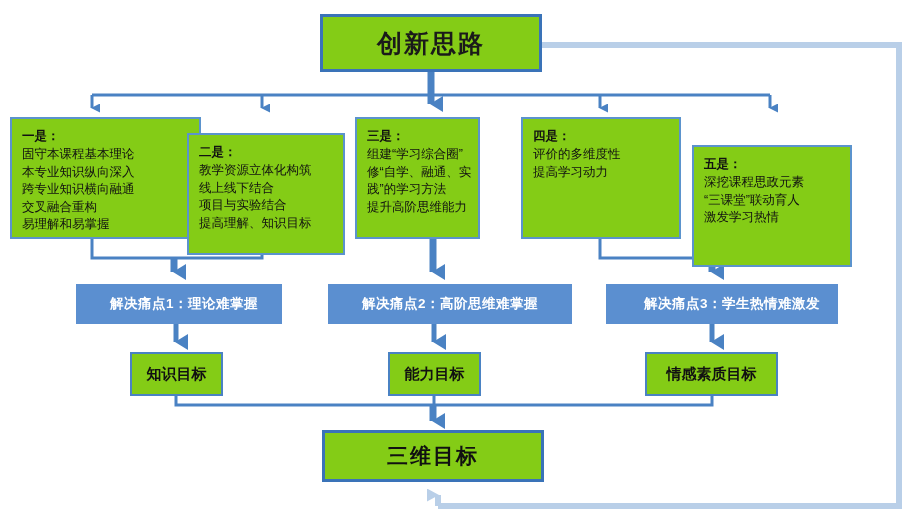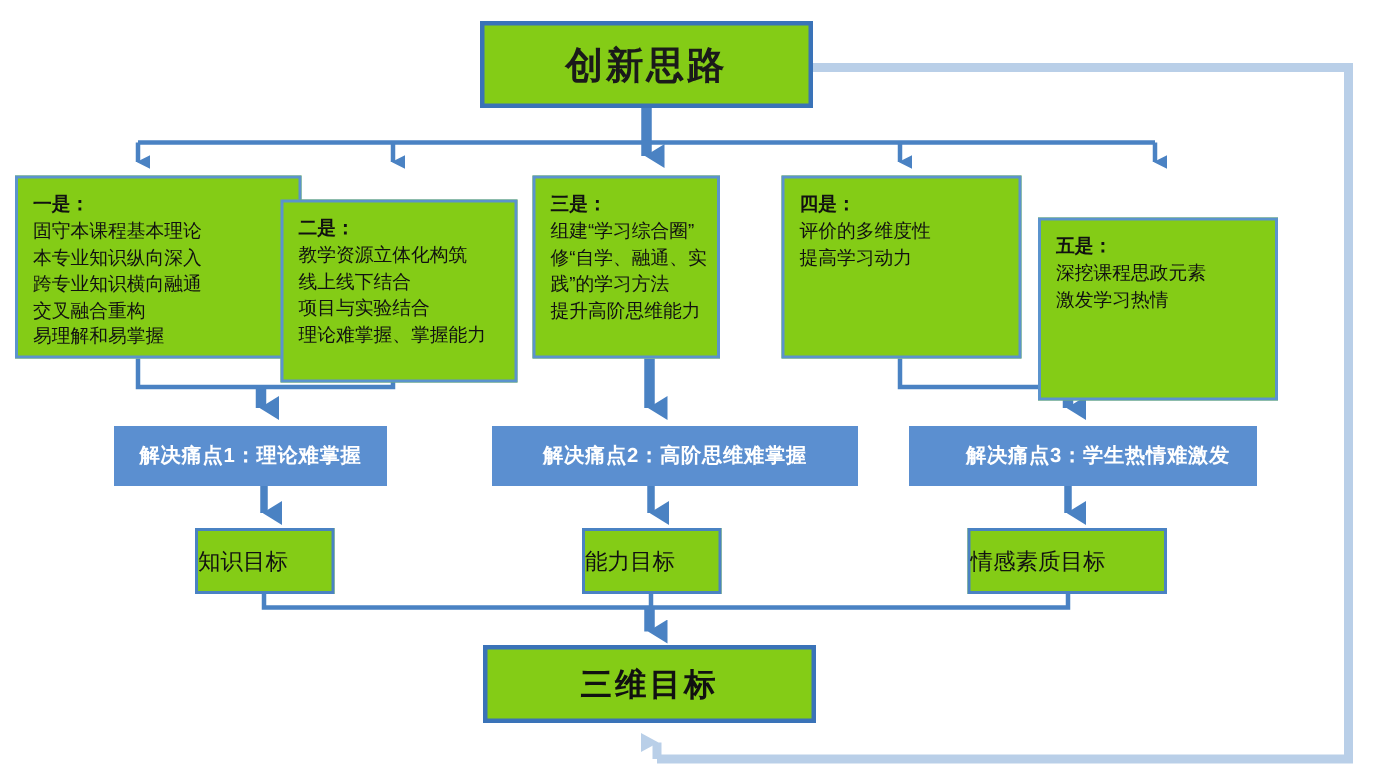--- a/index.html
+++ b/index.html
@@ -54,30 +54,30 @@
   #idea-3,#idea-4{border-color:#5b93cd;}
   #idea-5{top:117px;margin-top:28px;}
 
   
   .banner{
     position:absolute;height:40px;
     background:#5b8fd0;
     display:flex;align-items:center;justify-content:center;
     color:#ffffff;font-size:13.5px;font-weight:700;letter-spacing:.5px;
   }
-  #banner-1{left:76px;top:284px;width:182px;}
+  #banner-1{left:76px;top:284px;width:196px;padding-left:10px;}
   #banner-2{left:328px;top:284px;width:244px;}
   #banner-3{left:606px;top:284px;width:212px;padding-left:20px;}
 
   
   .goal{
     top:352px;height:44px;
     border:2px solid #4a82c3;
-    align-items:center;
-    font-size:15px;font-weight:400;color:#111;
+    align-items:center;justify-content:center;
+    font-size:15px;font-weight:700;color:#111;
   }
   #goal-1{left:130px;width:93px;}
   #goal-2{left:388px;width:93px;}
   #goal-3{left:645px;width:133px;}
 
   
   #final-box{
     left:322px;top:430px;width:222px;height:52px;
     border:3px solid #3a73b8;
     align-items:center;justify-content:center;
@@ -173,40 +173,41 @@
     <div class="line">跨专业知识横向融通</div>
     <div class="line">交叉融合重构</div>
     <div class="line">易理解和易掌握</div>
   </div>
 
   <div class="box idea" id="idea-2">
     <div class="head">二是：</div>
     <div class="line">教学资源立体化构筑</div>
     <div class="line">线上线下结合</div>
     <div class="line">项目与实验结合</div>
-    <div class="line">理论难掌握、掌握能力</div>
+    <div class="line">提高理解、知识目标</div>
   </div>
 
   <div class="box idea" id="idea-3">
     <div class="head">三是：</div>
     <div class="line">组建“学习综合圈”</div>
     <div class="line">修“自学、融通、实</div>
     <div class="line">践”的学习方法</div>
     <div class="line">提升高阶思维能力</div>
   </div>
 
   <div class="box idea" id="idea-4">
     <div class="head">四是：</div>
     <div class="line">评价的多维度性</div>
     <div class="line">提高学习动力</div>
   </div>
 
   <div class="box idea" id="idea-5">
     <div class="head">五是：</div>
     <div class="line">深挖课程思政元素</div>
+    <div class="line">“三课堂”联动育人</div>
     <div class="line">激发学习热情</div>
   </div>
 
   <div class="banner" id="banner-1">
     <span>解决痛点1：理论难掌握</span>
   </div>
   <div class="banner" id="banner-2">
     <span>解决痛点2：高阶思维难掌握</span>
   </div>
   <div class="banner" id="banner-3">

